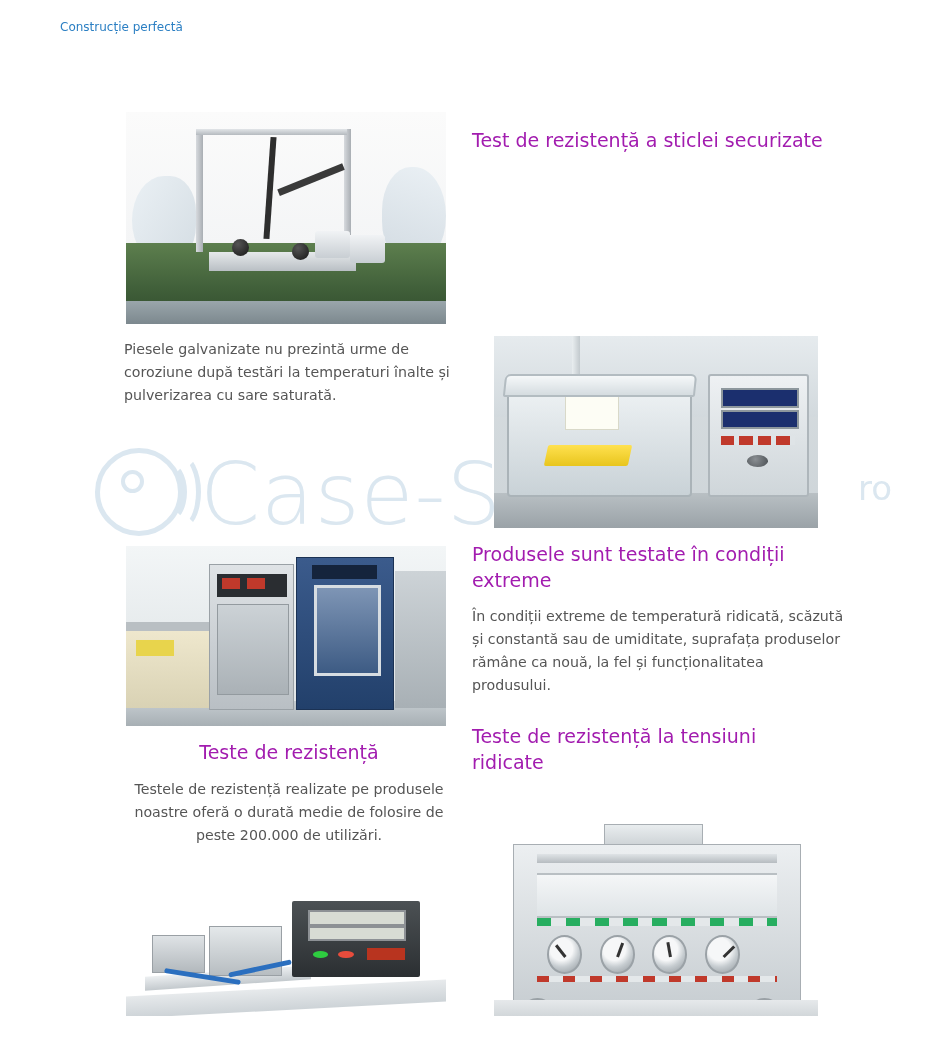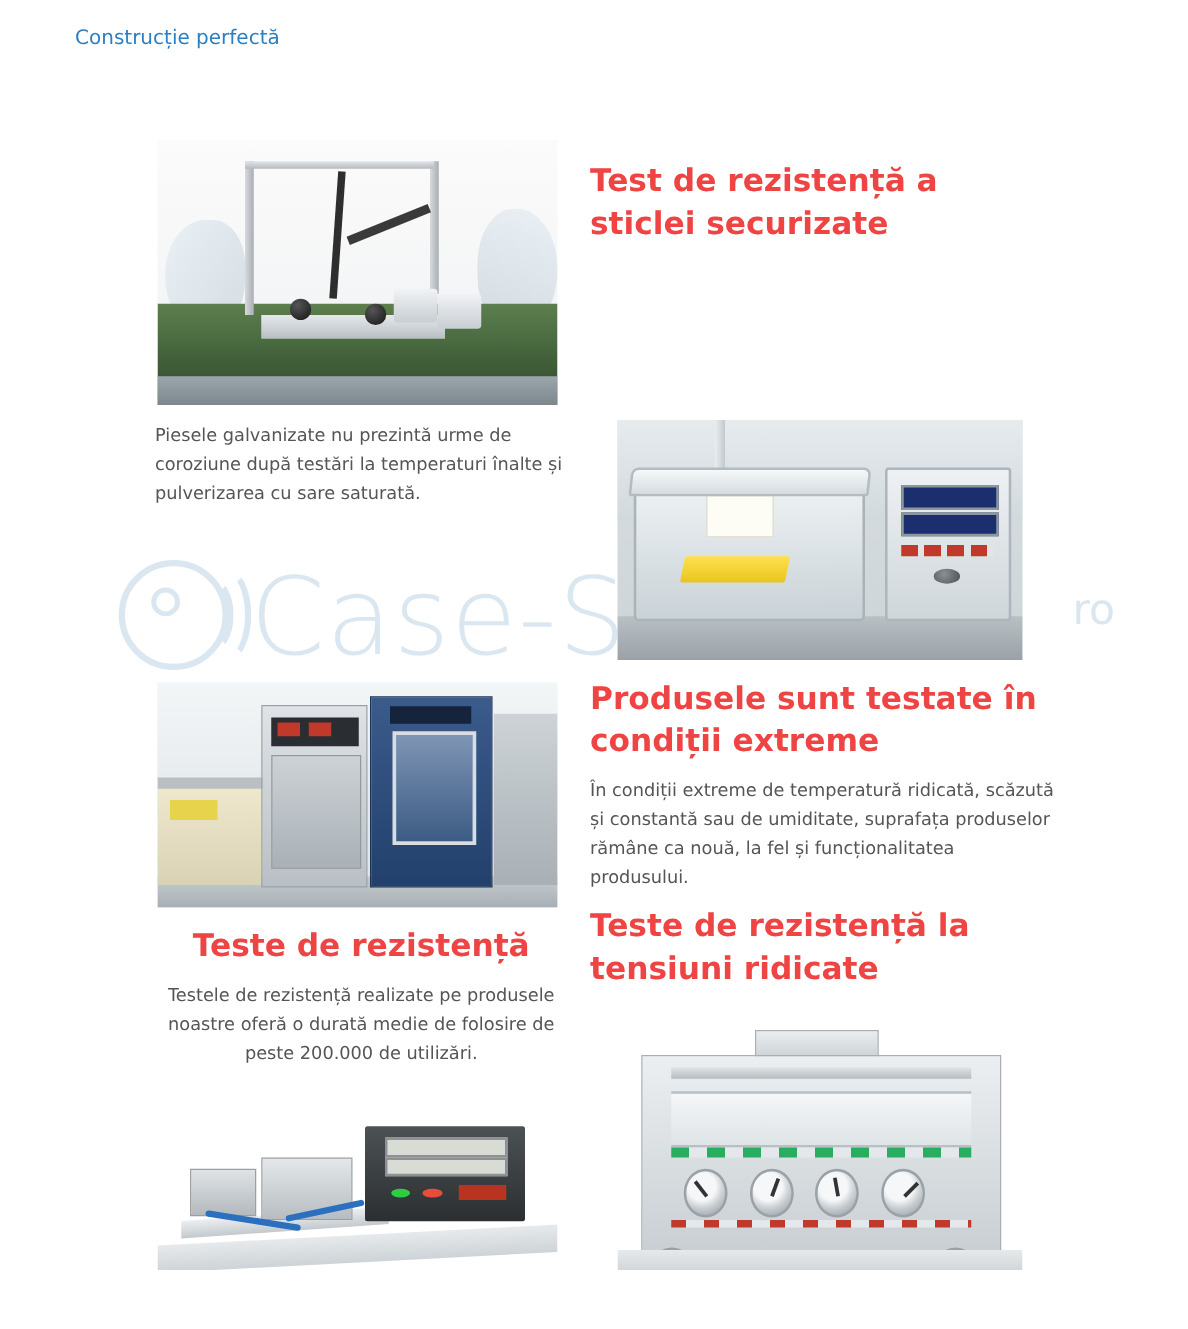--- a/index.html
+++ b/index.html
@@ -27,21 +27,21 @@
     font-family: "DejaVu Sans", sans-serif;
     font-size: 41px;
     font-weight: 300;
     color: #4a4a4a;
     letter-spacing: 0.5px;
     line-height: 1.15;
     margin: 0;
   }
   .page-subtitle {
     font-family: "DejaVu Sans", sans-serif;
-    font-size: 16px;
+    font-size: 12px;
     color: #2b7fc3;
     margin: 6px 0 0 4px;
     font-weight: 400;
   }
 
   
   .watermark {
     position: absolute;
     left: 40px;
     top: 430px;
@@ -99,23 +99,23 @@
     border-top-color: transparent;
     border-bottom-color: transparent;
   }
   .wm-logo .arc1 { left: 56px; top: 14px; width: 26px; height: 50px; }
   .wm-logo .arc2 { left: 66px; top: 6px; width: 30px; height: 66px; }
 
   
   .block { position: absolute; z-index: 2; }
   .block h2 {
     font-family: "DejaVu Sans", sans-serif;
-    font-size: 25px;
-    font-weight: bold;
-    color: #ef4444;
+    font-size: 19px;
+    font-weight: normal;
+    color: #a21caf;
     margin: 0 0 12px 0;
     line-height: 1.35;
   }
   .block p {
     font-family: "DejaVu Sans", sans-serif;
     font-size: 14.2px;
     color: #555555;
     margin: 0;
     line-height: 1.62;
   }

